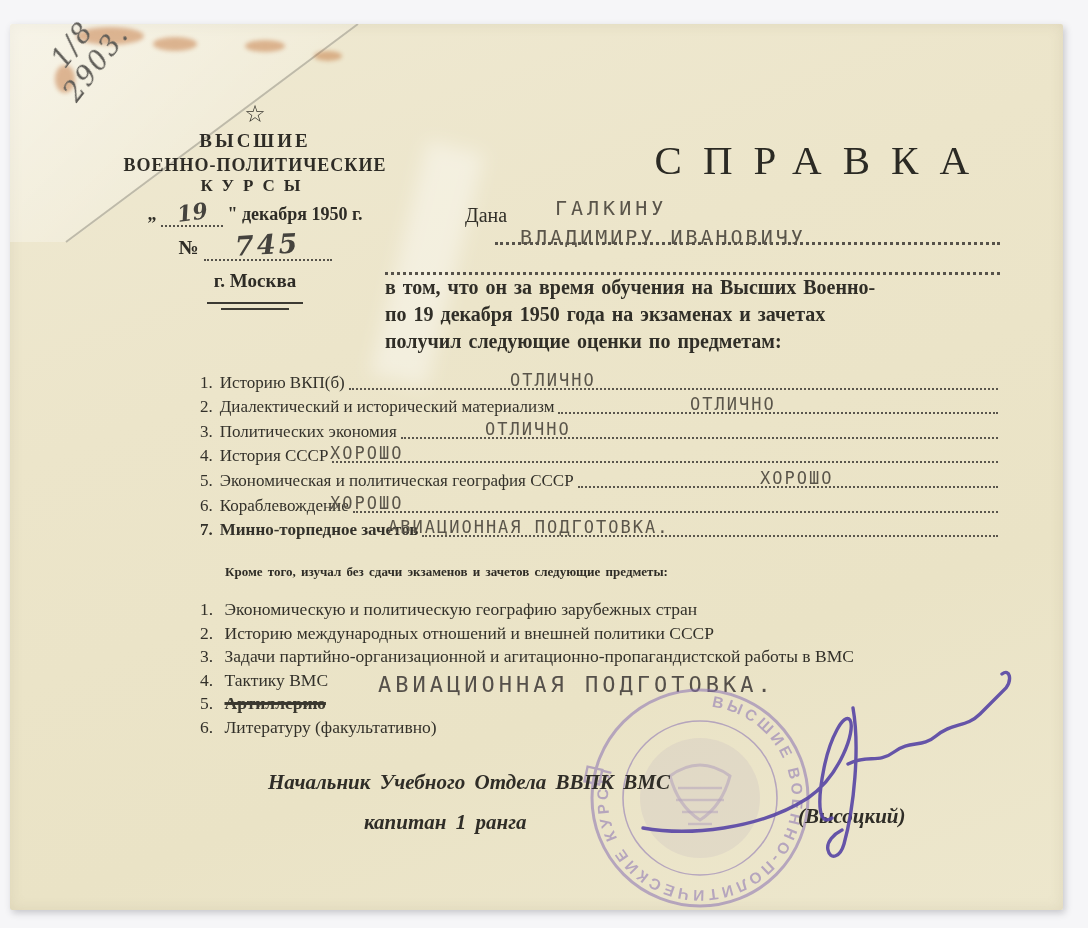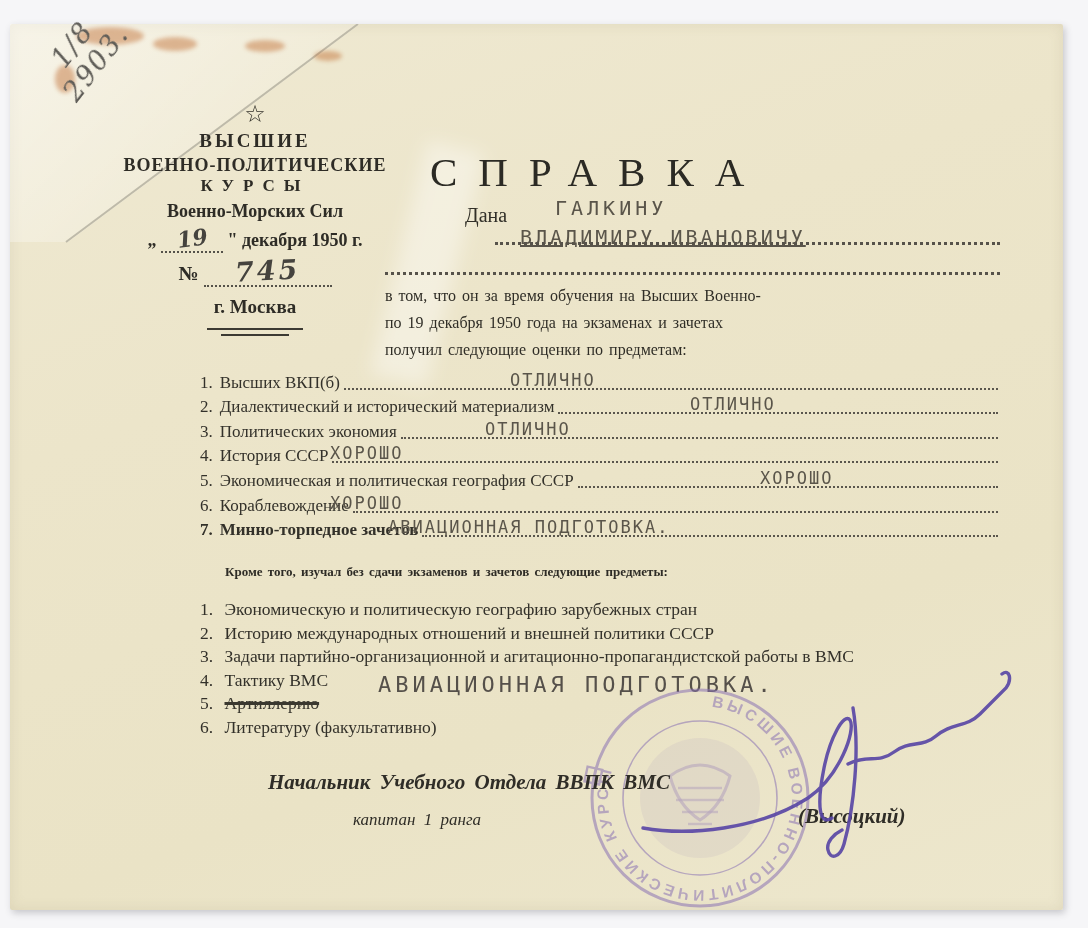--- a/index.html
+++ b/index.html
@@ -48,54 +48,54 @@
   .wslot{display:inline-block;border-bottom:2px dotted #55524a;text-align:center;vertical-align:baseline;}
   .day-slot{width:62px;}
   .num-slot{width:128px;}
   .day-hand{font-size:22px;line-height:14px;display:inline-block;transform:rotate(-8deg);color:#45433e;}
   .num-hand{font-size:27px;line-height:16px;display:inline-block;transform:rotate(-3deg);color:#45433e;letter-spacing:3px;}
   .lh-no{font-weight:bold;font-size:20px;margin-top:9px;}
   .lh-city{font-weight:bold;font-size:19px;margin-top:9px;}
   .dbl{width:96px;height:2px;background:#3c3a33;margin:10px auto 0;}
   .dbl2{width:68px;height:2px;background:#3c3a33;margin:4px auto 0;}
   
-  .title{left:420px;top:112px;width:560px;text-align:left;
-    font-size:41px;letter-spacing:21px;color:#2b2a24;font-weight:500;margin-top:12px;}
+  .title{left:420px;top:112px;width:560px;text-align:right;
+    font-size:41px;letter-spacing:21px;color:#2b2a24;font-weight:500;}
   
   .typed{
     font-family:"DejaVu Sans Mono", monospace;color:#5a554a;
     text-transform:uppercase;letter-spacing:2px;filter:blur(.15px);
   }
   
   .dana-label{left:455px;top:180px;font-size:20px;color:#312f28;}
   .dana-line1{left:485px;top:194px;width:505px;border-bottom:3px dotted #56524a;height:24px;}
   .dana-val1{left:545px;top:172px;font-size:20px;letter-spacing:4px;}
   .dana-line2{left:375px;top:224px;width:615px;border-bottom:3px dotted #56524a;height:24px;}
-  .dana-val2{left:510px;top:201px;font-size:20px;letter-spacing:3px;text-decoration:underline;}
-  
-  .body-par{left:375px;top:250px;width:620px;color:#302e27;font-weight:normal;
-    font-size:16px;line-height:27px;word-spacing:2px;margin-top:8px;}
+  .dana-val2{left:510px;top:201px;font-size:20px;letter-spacing:3px;}
+  
+  .body-par{left:375px;top:250px;width:620px;color:#302e27;font-weight:bold;
+    font-size:20px;line-height:27px;word-spacing:2px;}
   
   .glist{left:190px;top:344px;width:800px;}
   .grow{position:relative;height:24.6px;display:flex;align-items:flex-end;color:#33312a;}
   .gnum{font-size:17px;flex:0 0 auto;padding-right:7px;}
   .glabel{font-size:17px;flex:0 0 auto;white-space:nowrap;}
   .gfill{flex:1 1 auto;border-bottom:2px dotted #5a564d;margin:0 2px 3px 4px;height:1px;}
   .gval{position:absolute;bottom:3px;font-size:17px;}
   .b7{font-weight:bold;}
   
   .uhead{left:215px;top:540px;width:780px;font-weight:bold;font-size:13px;color:#2e2c26;word-spacing:2px;}
   .ulist{left:190px;top:575px;width:800px;}
   .urow{height:23.6px;font-size:17.5px;color:#33312a;white-space:nowrap;}
   .unum{display:inline-block;padding-right:7px;}
-  .struck{text-decoration:line-through;text-decoration-thickness:2.5px;font-weight:normal;color:#3a382f;}
+  .struck{text-decoration:line-through;text-decoration-thickness:2.5px;font-weight:bold;color:#3a382f;}
   .insert{left:368px;top:648px;font-size:22px;letter-spacing:4px;color:#55504a;}
   
   .sig1{left:258px;top:746px;font-size:21px;font-weight:bold;font-style:italic;color:#2f2d27;word-spacing:4px;}
-  .sig2{left:343px;top:786px;font-size:17px;font-weight:normal;font-style:italic;color:#2f2d27;word-spacing:4px;}
+  .sig2{left:354px;top:786px;font-size:21px;font-weight:bold;font-style:italic;color:#2f2d27;word-spacing:4px;}
   .signame{left:788px;top:780px;font-size:21px;font-weight:bold;font-style:italic;color:#2f2d27;}
   
   .stamp{left:568px;top:652px;width:244px;height:244px;opacity:.55;filter:blur(.4px);}
   .autograph{left:598px;top:618px;width:450px;height:240px;}
 </style>
 </head>
 <body>
 
 <div class="paper">
 
@@ -116,21 +116,20 @@
   <div class="abs hand corner-note">
     <div>1/8</div>
     <div>2903.</div>
   </div>
 
   <div class="abs lh">
     <div class="star">☆</div>
     <div class="lh-l1">ВЫСШИЕ</div>
     <div class="lh-l2">ВОЕННО-ПОЛИТИЧЕСКИЕ</div>
     <div class="lh-l3">КУРСЫ</div>
-    <div class="lh-l4">Военно-Морских Сил</div>
     <div class="lh-date">
       <span>„</span>
       <span class="wslot day-slot"><span class="hand day-hand">19</span></span>
       <span>" декабря 1950 г.</span>
     </div>
     <div class="lh-no">
       <span>№</span>
       <span class="wslot num-slot"><span class="hand num-hand">745</span></span>
     </div>
     <div class="lh-city">г. Москва</div>
@@ -148,21 +147,21 @@
 
   <div class="abs body-par">
     <div>в том, что он за время  обучения на Высших Военно-</div>
     <div>по 19 декабря 1950 года  на экзаменах и зачетах</div>
     <div>получил следующие оценки  по предметам:</div>
   </div>
 
   <div class="abs glist">
     <div class="grow">
       <span class="gnum">1.</span>
-      <span class="glabel">Высших ВКП(б)</span>
+      <span class="glabel">Историю ВКП(б)</span>
       <span class="gfill"></span>
       <span class="gval typed" style="left:310px">отлично</span>
     </div>
     <div class="grow">
       <span class="gnum">2.</span>
       <span class="glabel">Диалектический  и исторический  материализм</span>
       <span class="gfill"></span>
       <span class="gval typed" style="left:490px">Отлично</span>
     </div>
     <div class="grow">

